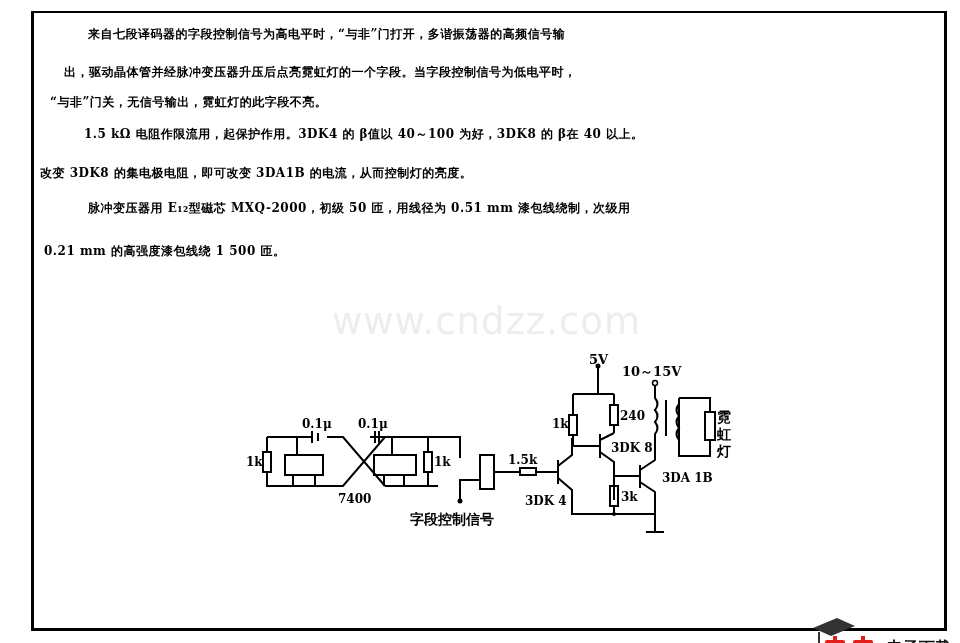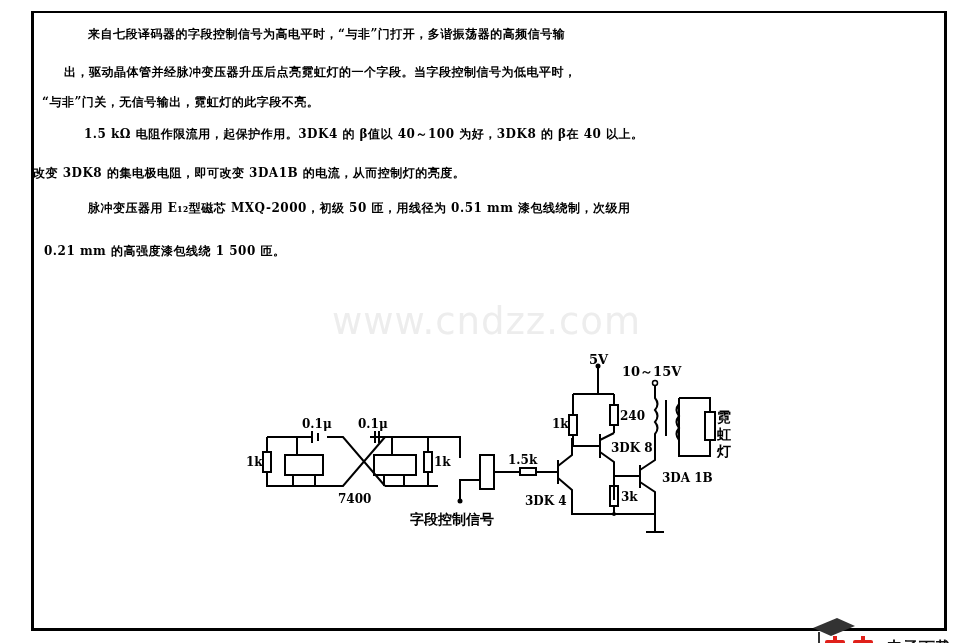--- a/index.html
+++ b/index.html
@@ -18,23 +18,23 @@
   .logo-url { position: absolute; left: 33px; top: 47px; font-family: "DejaVu Sans Mono", monospace;
               font-size: 11px; color: #555; letter-spacing: 1px; white-space: nowrap; }
 </style>
 </head>
 <body>
 
 <div class="frame"></div>
 
 <div class="para-line" style="left:88px; top:24px;">来自七段译码器的字段控制信号为高电平时，“与非”门打开，多谐振荡器的高频信号输</div>
 <div class="para-line" style="left:44px; top:62px;margin-left:20px;">出，驱动晶体管并经脉冲变压器升压后点亮霓虹灯的一个字段。当字段控制信号为低电平时，</div>
-<div class="para-line" style="left:42px; top:92px;">“与非”门关，无信号输出，霓虹灯的此字段不亮。</div>
+<div class="para-line" style="left:50px; top:92px;">“与非”门关，无信号输出，霓虹灯的此字段不亮。</div>
 <div class="para-line" style="left:84px; top:124px;">1.5 kΩ 电阻作限流用，起保护作用。3DK4 的 β值以 40～100 为好，3DK8 的 β在 40 以上。</div>
-<div class="para-line" style="left:33px; top:163px;text-align:right;">改变 3DK8 的集电极电阻，即可改变 3DA1B 的电流，从而控制灯的亮度。</div>
+<div class="para-line" style="left:40px; top:163px;text-align:right;">改变 3DK8 的集电极电阻，即可改变 3DA1B 的电流，从而控制灯的亮度。</div>
 <div class="para-line" style="left:88px; top:198px;">脉冲变压器用 E₁₂型磁芯 MXQ-2000，初级 50 匝，用线径为 0.51 mm 漆包线绕制，次级用</div>
 <div class="para-line" style="left:44px; top:241px;">0.21 mm 的高强度漆包线绕 1 500 匝。</div>
 
 <div class="watermark">www.cndzz.com</div>
 
 <svg class="circuit" width="960" height="643" viewBox="0 0 960 643" font-family="DejaVu Serif, serif" font-weight="bold" font-size="12">
   <g stroke="#000" stroke-width="2" fill="none">
 
     <path d="M267 437 L312 437"></path>
     <path d="M327 437 L343 437 L385 486"></path>

